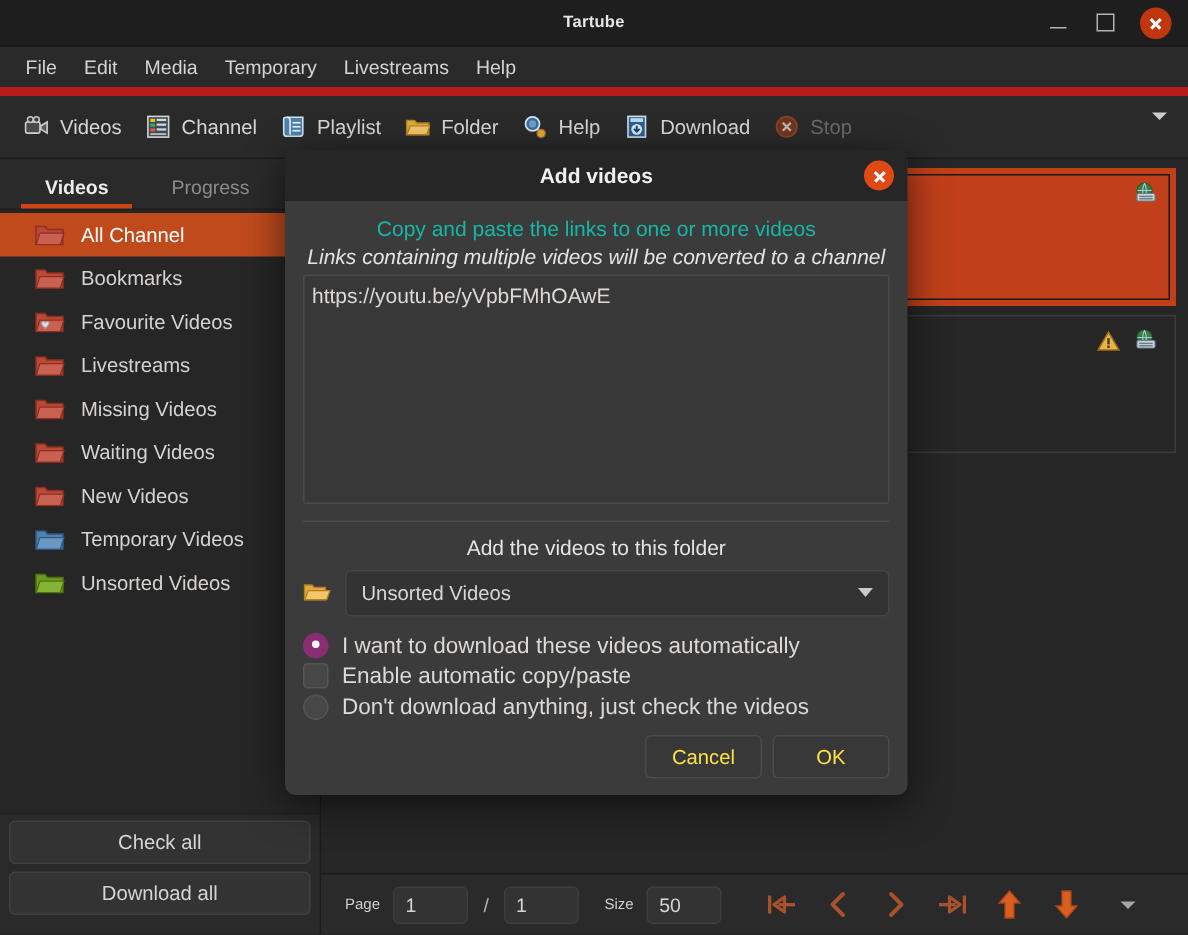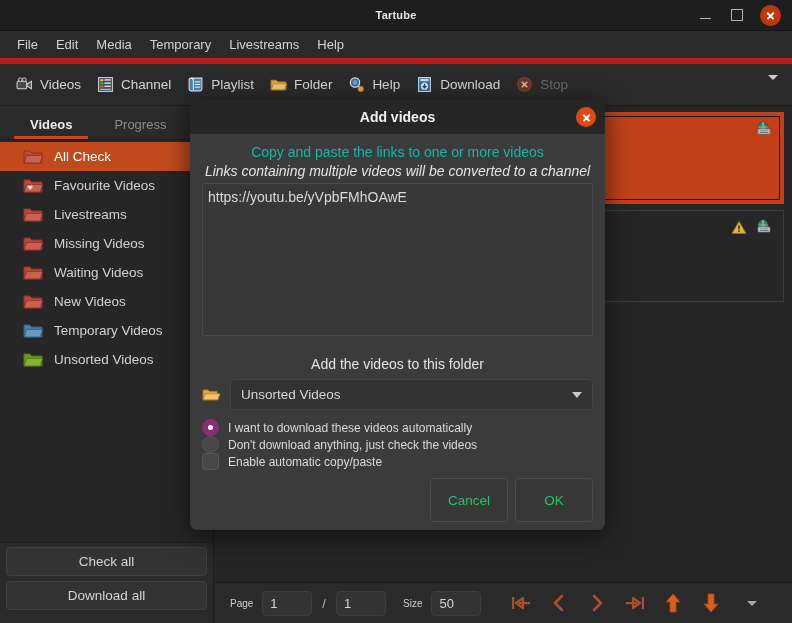--- a/index.html
+++ b/index.html
@@ -446,21 +446,21 @@
     width: 0; height: 0;
     border-left: 5px solid transparent;
     border-right: 5px solid transparent;
     border-top: 6px solid #cbc8c5;
   }
   .opt-row {
     display: flex;
     align-items: center;
     gap: 9px;
     height: 26px;
-    font-size: 12px;
+    font-size: 15px;
     color: #ddd9d6;
   }
   .radio {
     width: 15px; height: 15px;
     border-radius: 50%;
     background: #474747;
     border: 1px solid #555;
     flex: 0 0 auto;
     position: relative;
   }
@@ -485,25 +485,25 @@
   }
   .dlg-actions {
     margin-top: auto;
     display: flex;
     justify-content: flex-end;
     gap: 7px;
     padding: 8px 0 11px 0;
   }
   .dlg-btn {
     min-width: 78px;
-    height: 44px;
+    height: 29px;
     background: #383838;
     border: 1px solid #4b4b4b;
     border-radius: 4px;
-    color: #22c55e;
+    color: #fde047;
     font-family: inherit;
     font-size: 13.5px;
     padding: 0 16px;
   }
 </style>
 </head>
 <body>
 
 <div id="app-window">
 
@@ -618,23 +618,30 @@
         </div>
       </div>
 
       <div id="folder-list">
 
         <div class="folder-row selected">
           <svg class="fi" viewBox="0 0 22 18">
             <path d="M2 3 H8 L9.6 5 H20 V15 H2 Z" fill="#b94a38" stroke="#8e2f20" stroke-width="1"></path>
             <path d="M2.2 15 L4.6 7.4 H20.6 L18.2 15 Z" fill="#c96152" stroke="#8e2f20" stroke-width=".8"></path>
           </svg>
-          <span class="folder-label">All Check</span>
-        </div>
-
+          <span class="folder-label">All Channel</span>
+        </div>
+
+        <div class="folder-row">
+          <svg class="fi" viewBox="0 0 22 18">
+            <path d="M2 3 H8 L9.6 5 H20 V15 H2 Z" fill="#b94a38" stroke="#8e2f20" stroke-width="1"></path>
+            <path d="M2.2 15 L4.6 7.4 H20.6 L18.2 15 Z" fill="#c96152" stroke="#8e2f20" stroke-width=".8"></path>
+          </svg>
+          <span class="folder-label">Bookmarks</span>
+        </div>
 
         <div class="folder-row">
           <svg class="fi" viewBox="0 0 22 18">
             <path d="M2 3 H8 L9.6 5 H20 V15 H2 Z" fill="#b94a38" stroke="#8e2f20" stroke-width="1"></path>
             <path d="M2.2 15 L4.6 7.4 H20.6 L18.2 15 Z" fill="#c96152" stroke="#8e2f20" stroke-width=".8"></path>
             <path d="M5.6 9.2 a1.7 1.7 0 0 1 2.6-0.4 a1.7 1.7 0 0 1 2.6 0.4 c0 1.8-2.6 3.7-2.6 3.7 S5.6 11 5.6 9.2 Z" fill="#dcdcdc" stroke="#9a9a9a" stroke-width=".7"></path>
           </svg>
           <span class="folder-label">Favourite Videos</span>
         </div>
 
@@ -817,27 +824,27 @@
         <span class="combo-caret"></span>
       </div>
     </div>
 
     <div class="opt-row">
       <span class="radio on"></span>
       <span>I want to download these videos automatically</span>
     </div>
 
     <div class="opt-row">
+      <span class="checkbox"></span>
+      <span>Enable automatic copy/paste</span>
+    </div>
+
+    <div class="opt-row">
       <span class="radio"></span>
       <span>Don't download anything, just check the videos</span>
-    </div>
-
-    <div class="opt-row">
-      <span class="checkbox"></span>
-      <span>Enable automatic copy/paste</span>
     </div>
 
     <div class="dlg-actions">
       <button class="dlg-btn">Cancel</button>
       <button class="dlg-btn">OK</button>
     </div>
 
   </div>
 </div>
 

